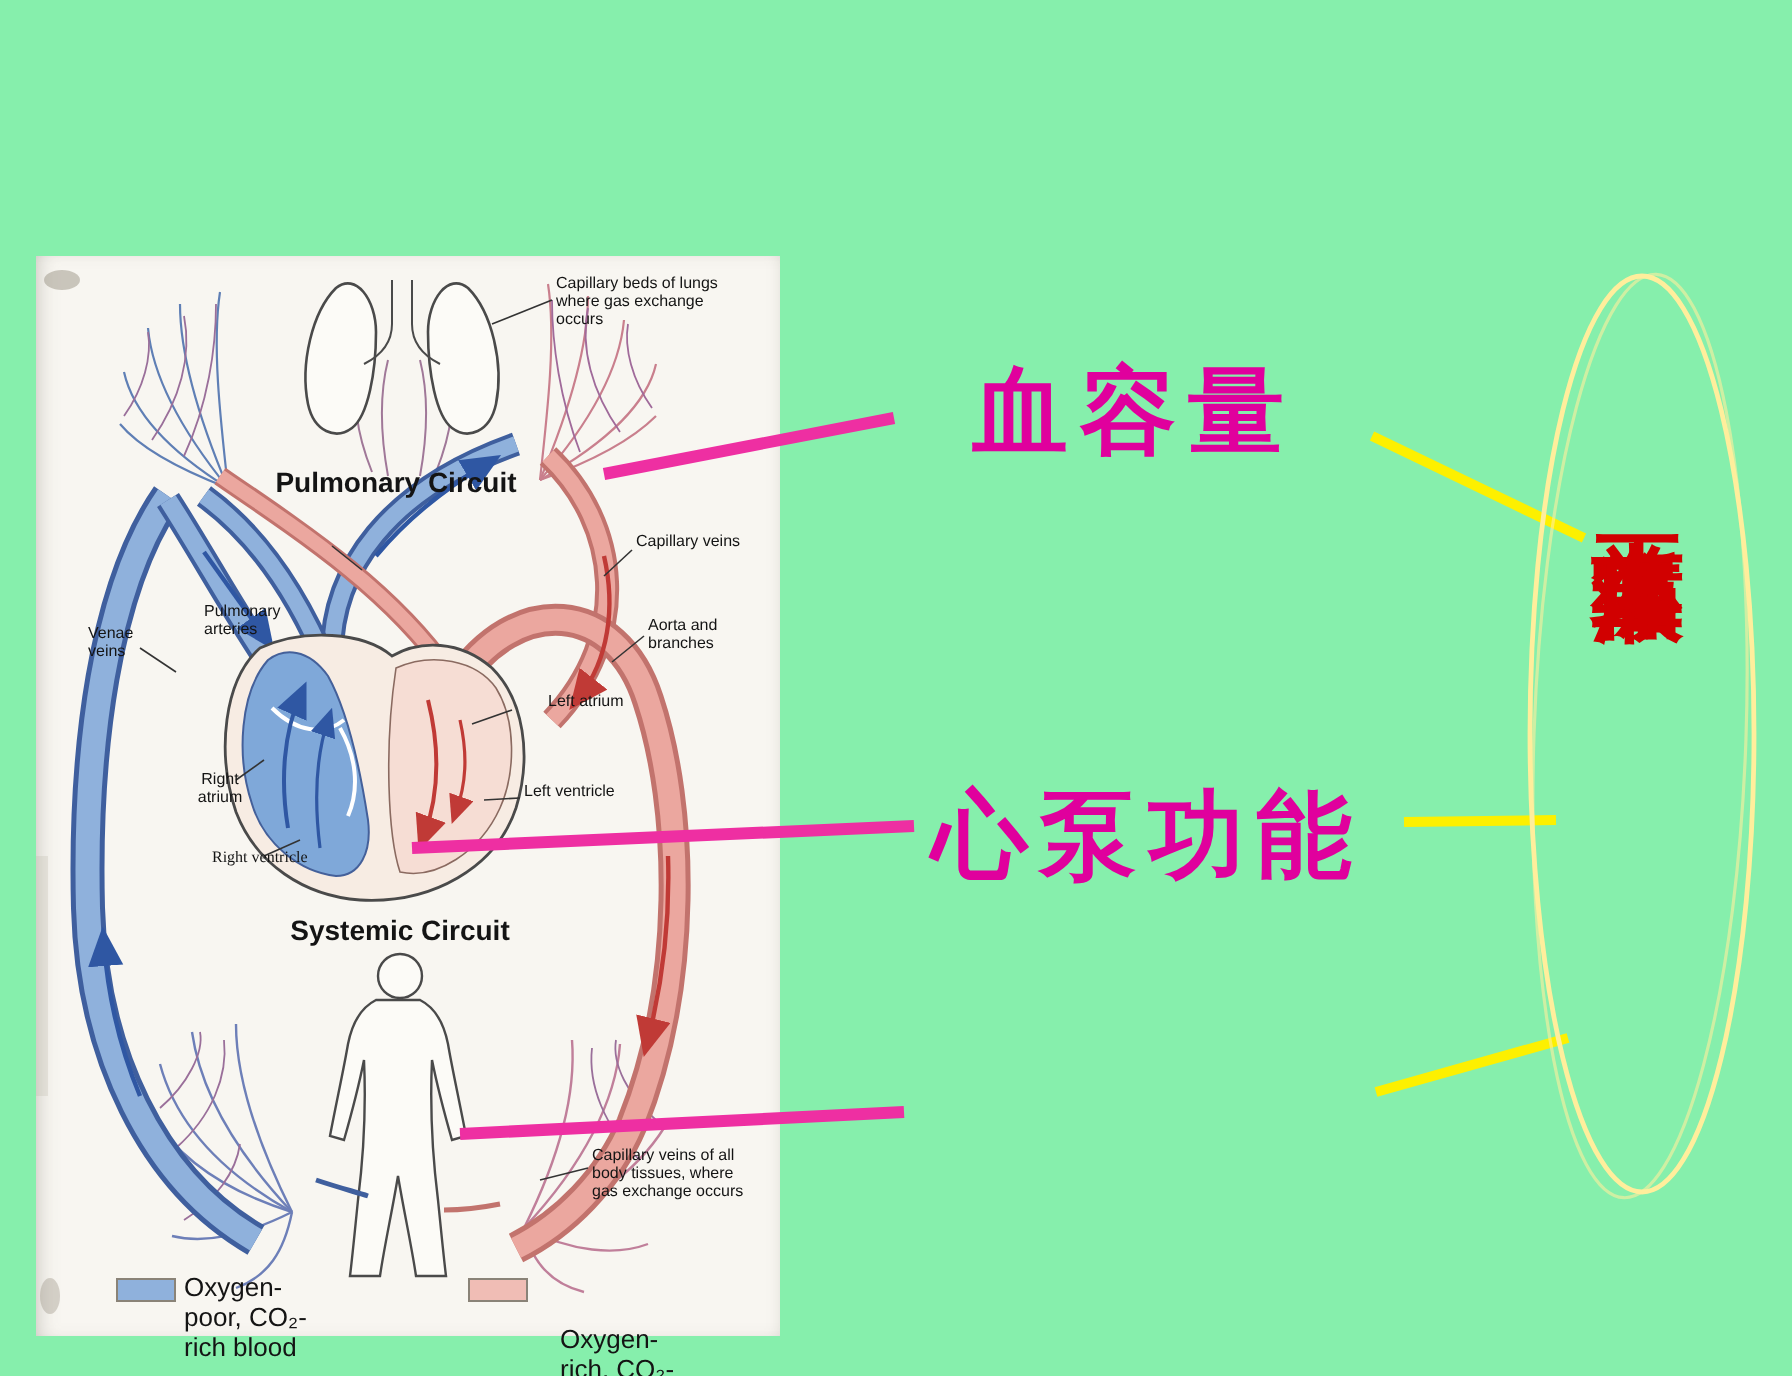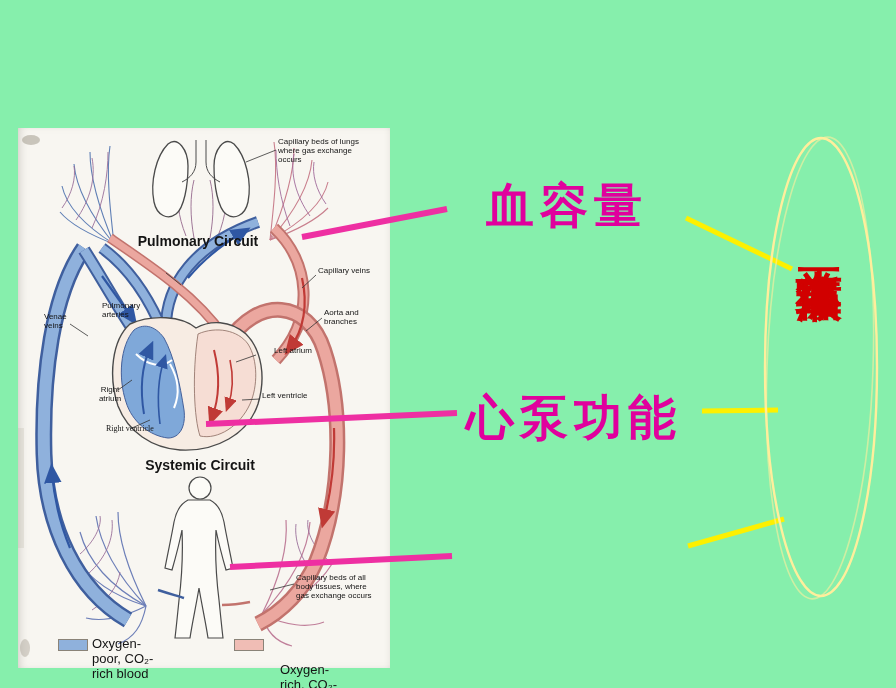--- a/index.html
+++ b/index.html
@@ -164,21 +164,21 @@
     <div class="flabel bold" style="left:110px;top:106px;width:140px;">Pulmonary Circuit</div>
     <div class="flabel" style="left:84px;top:138px;width:62px;margin-top:36px;">Pulmonary arteries</div>
     <div class="flabel" style="left:300px;top:139px;width:60px;">Capillary veins</div>
     <div class="flabel" style="left:26px;top:185px;width:42px;">Venae veins</div>
     <div class="flabel" style="left:306px;top:181px;width:56px;">Aorta and branches</div>
     <div class="flabel" style="left:256px;top:219px;width:40px;">Left atrium</div>
     <div class="flabel" style="left:72px;top:258px;width:40px;text-align:center;">Right atrium</div>
     <div class="flabel" style="left:244px;top:264px;width:50px;">Left ventricle</div>
     <div class="flabel" style="left:88px;top:297px;width:50px;font-family:Liberation Serif, serif;">Right ventricle</div>
     <div class="flabel bold" style="left:112px;top:330px;width:140px;">Systemic Circuit</div>
-    <div class="flabel" style="left:278px;top:446px;width:80px;">Capillary beds of all body tissues, where gas exchange occurs</div>
+    <div class="flabel" style="left:278px;top:446px;width:80px;">Capillary veins of all body tissues, where gas exchange occurs</div>
 
     <div class="swatch" style="left: 40px; top: 511px; background: rgb(143, 177, 220);"></div>
     <div class="legend-text" style="left:74px;top:509px;width:72px;">Oxygen-poor, CO₂-rich blood</div>
     <div class="swatch" style="left: 216px; top: 511px; background: rgb(240, 189, 181);"></div>
     <div class="legend-text" style="left:250px;top:535px;width:72px;margin-left:12px;">Oxygen-rich, CO₂-poor blood</div>
   </div>
 
   <svg class="overlay" width="896" height="688" viewBox="0 0 896 688">
     <line x1="302" y1="237" x2="447" y2="209" stroke-width="6" stroke="#ee2fa2"></line>
     <line x1="206" y1="424" x2="457" y2="413" stroke-width="6" stroke="#ee2fa2"></line>

